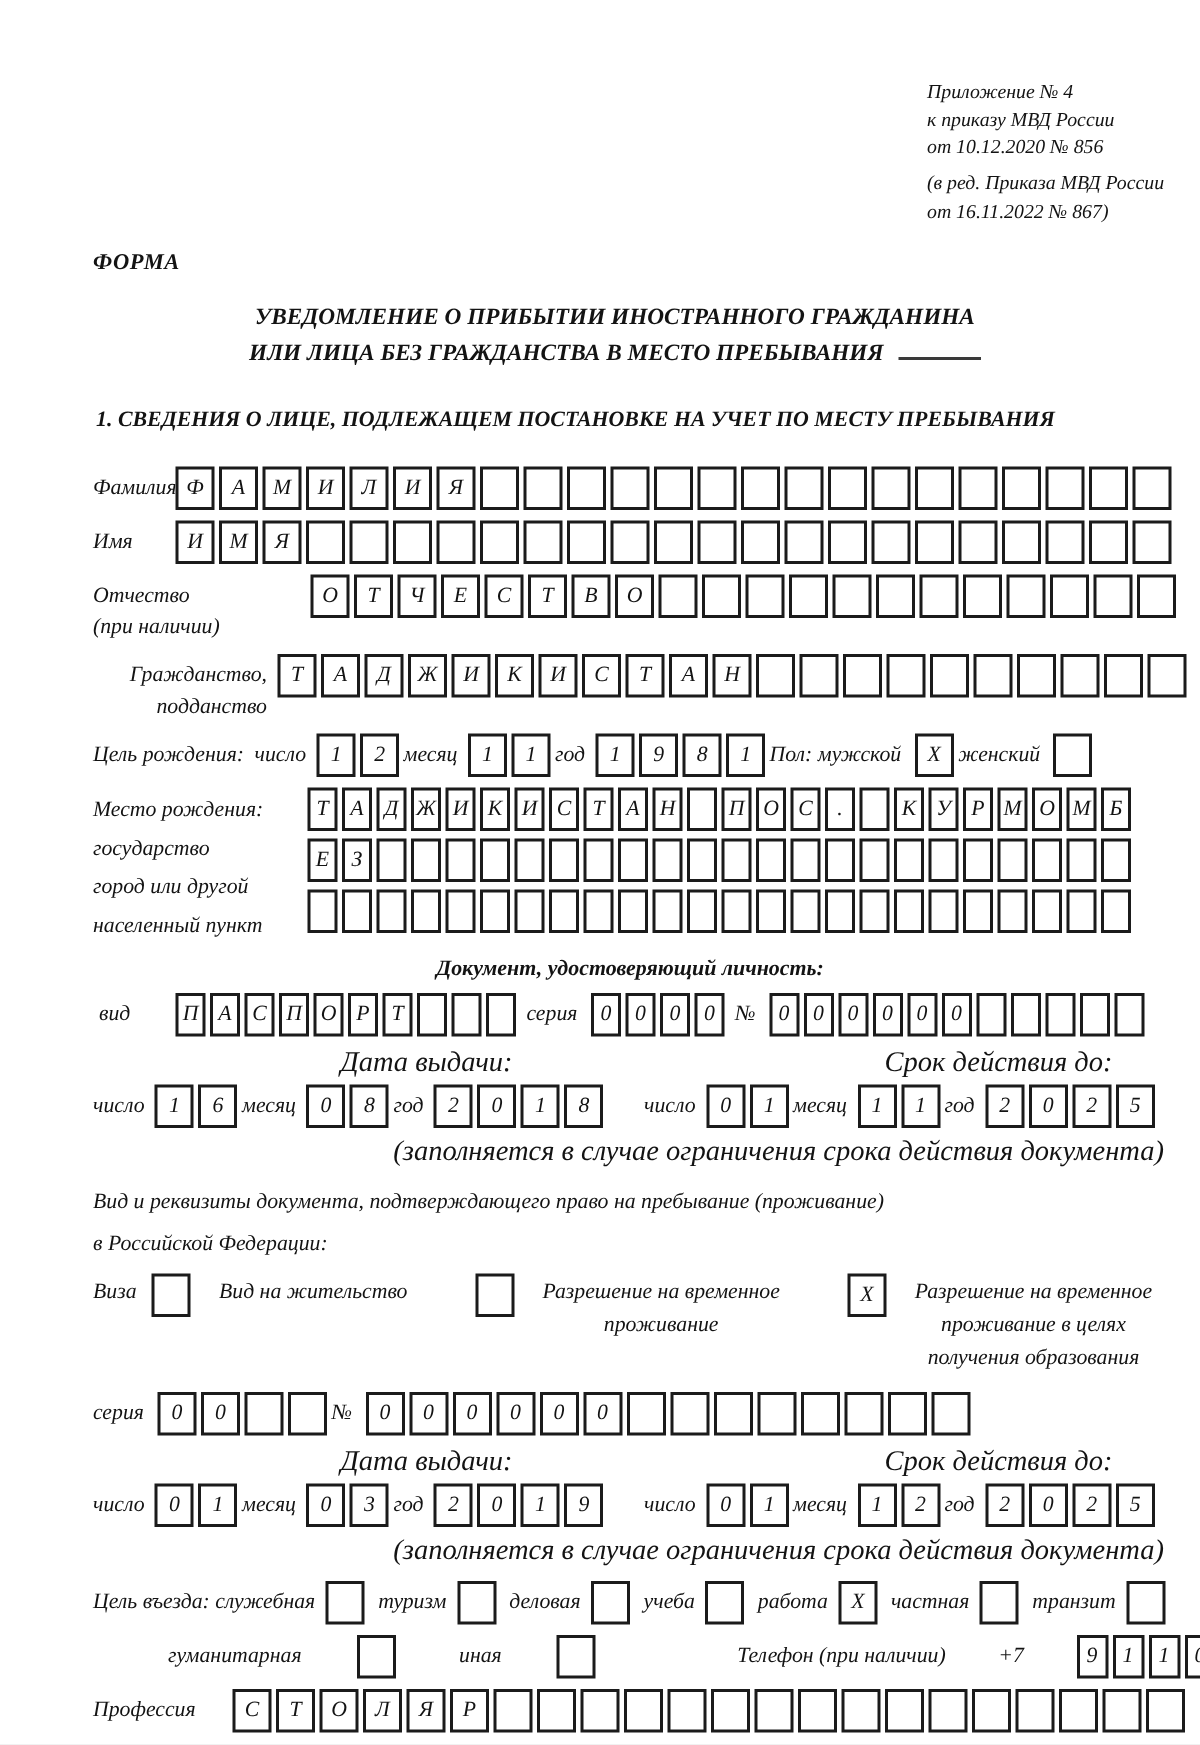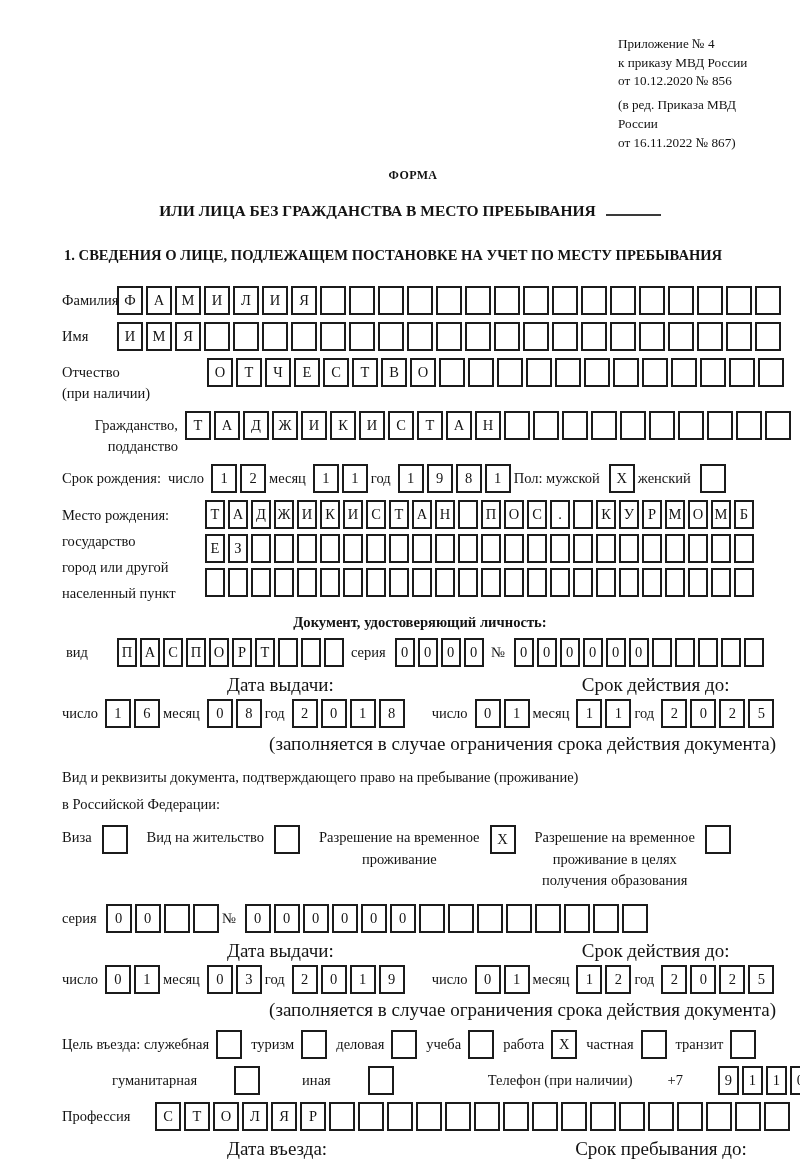--- a/index.html
+++ b/index.html
@@ -1,22 +1,22 @@
 <!DOCTYPE html>
 <html><head>
 <meta charset="utf-8">
 <style>
   html,body{margin:0;padding:0;background:#e8e8e8;}
   .page{width:800px;height:1163px;margin:0 auto;background:#ffffff;box-sizing:border-box;
-        padding:35px 22px 0 62px;font-family:"Liberation Serif","DejaVu Serif",serif;
-        color:#131313;font-size:14.5px;position:relative;overflow:hidden;}
+        padding:52px 22px 0 62px;font-family:"Liberation Serif","DejaVu Serif",serif;
+        color:#131313;font-size:14.5px;position:relative;overflow:hidden;font-style:italic;}
   
   .hdr{margin-left:556px;font-size:13.2px;line-height:1.42;}
   .hdr div:nth-child(4){margin-top:5px;}
-  .forma{text-align:center;padding-right:14px;font-weight:bold;margin-top:16px;font-size:12px;letter-spacing:.4px;}
+  .forma{text-align:left;padding-right:14px;font-weight:bold;margin-top:16px;font-size:15px;letter-spacing:.4px;}
   .title{text-align:center;font-weight:bold;font-size:15.5px;margin-top:16px;line-height:1.55;margin-left:-20px;}
   .uline{display:inline-block;width:55px;border-bottom:2px solid #3a3a3a;margin-left:10px;}
   .section{font-weight:bold;font-size:14.6px;margin-top:24px;margin-left:2px;}
   #form-body{margin-top:22px;}
   
   .row{display:flex;align-items:flex-start;margin-bottom:7px;}
   .lbl{white-space:pre-line;margin-right:7px;padding-top:4px;line-height:1.45;flex:none;}
   .boxrow{display:flex;flex:none;}
   .cell{box-sizing:content-box;width:22px;height:25px;border:2px solid #1b1b1b;margin-right:3px;
         display:flex;align-items:center;justify-content:center;font-size:14.5px;flex:none;background:#fff;}
@@ -47,36 +47,37 @@
   .para{white-space:pre-line;line-height:1.9;margin:4px 0 6px;}
   .caption{font-size:19px;margin:-2px 0 9px;}
   [data-name="caption-doc1-note"],[data-name="caption-doc2-note"]{text-align:right;padding-right:2px;}
   .dlabels{display:flex;margin:2px 0 3px;font-size:19px;}
   .dlabels .dl-left{margin-left:165px;}
   .dlabels .dl-right{margin-left:248px;text-align:right;}
   
   .permit{display:flex;align-items:flex-start;margin:2px 0 12px;}
   .pitem{display:flex;align-items:flex-start;flex:none;}
   .pitem .plabel{white-space:pre-line;text-align:center;margin-right:8px;line-height:1.5;padding-top:2px;}
-  .pitem + .pitem{margin-left:16px;}
+  .pitem + .pitem{margin-left:16px;gap:35px;}
   .pitem:first-child .plabel{text-align:right;}
 </style>
 </head>
 <body>
 
 <div class="page" data-name="document-page">
   <div class="hdr" data-name="header-reference-block">
     <div data-name="header-line">Приложение № 4</div>
     <div data-name="header-line">к приказу МВД России</div>
     <div data-name="header-line">от 10.12.2020 № 856</div>
     <div data-name="header-line">(в ред. Приказа МВД России</div>
     <div data-name="header-line">от 16.11.2022 № 867)</div>
   </div>
   <div class="forma" data-name="form-label">ФОРМА</div>
   <div class="title" data-name="document-title">
+    <div data-name="title-line-1">УВЕДОМЛЕНИЕ О ПРИБЫТИИ ИНОСТРАННОГО ГРАЖДАНИНА</div>
     <div data-name="title-line-2-wrap">
       <span data-name="title-line-2">ИЛИ ЛИЦА БЕЗ ГРАЖДАНСТВА В МЕСТО ПРЕБЫВАНИЯ</span><span class="uline" data-name="title-blank-line"></span>
     </div>
   </div>
   <div class="section" data-name="section-1-heading">1. СВЕДЕНИЯ О ЛИЦЕ, ПОДЛЕЖАЩЕМ ПОСТАНОВКЕ НА УЧЕТ ПО МЕСТУ ПРЕБЫВАНИЯ</div>
   <div id="form-body" data-name="form-body">
       <div class="row" data-name="row-surname">
         <div class="lbl" data-name="surname-label">Фамилия</div>
         <div class="boxrow" data-name="surname-boxes">
           <div class="cell" data-name="char-box">Ф</div>
@@ -179,21 +180,21 @@
           <div class="cell" data-name="char-box"></div>
           <div class="cell" data-name="char-box"></div>
           <div class="cell" data-name="char-box"></div>
           <div class="cell" data-name="char-box"></div>
           <div class="cell" data-name="char-box"></div>
           <div class="cell" data-name="char-box"></div>
           <div class="cell" data-name="char-box"></div>
         </div>
       </div>
       <div class="row" data-name="row-birthdate">
-        <div class="lbl" data-name="birthdate-label">Срок рождения:</div>
+        <div class="lbl" data-name="birthdate-label">Цель рождения:</div>
         <div class="lbl" data-name="day-label">число</div>
         <div class="boxrow" data-name="birth-day-boxes">
           <div class="cell" data-name="char-box">1</div>
           <div class="cell" data-name="char-box">2</div>
         </div>
         <div class="lbl" data-name="month-label">месяц</div>
         <div class="boxrow" data-name="birth-month-boxes">
           <div class="cell" data-name="char-box">1</div>
           <div class="cell" data-name="char-box">1</div>
         </div>

